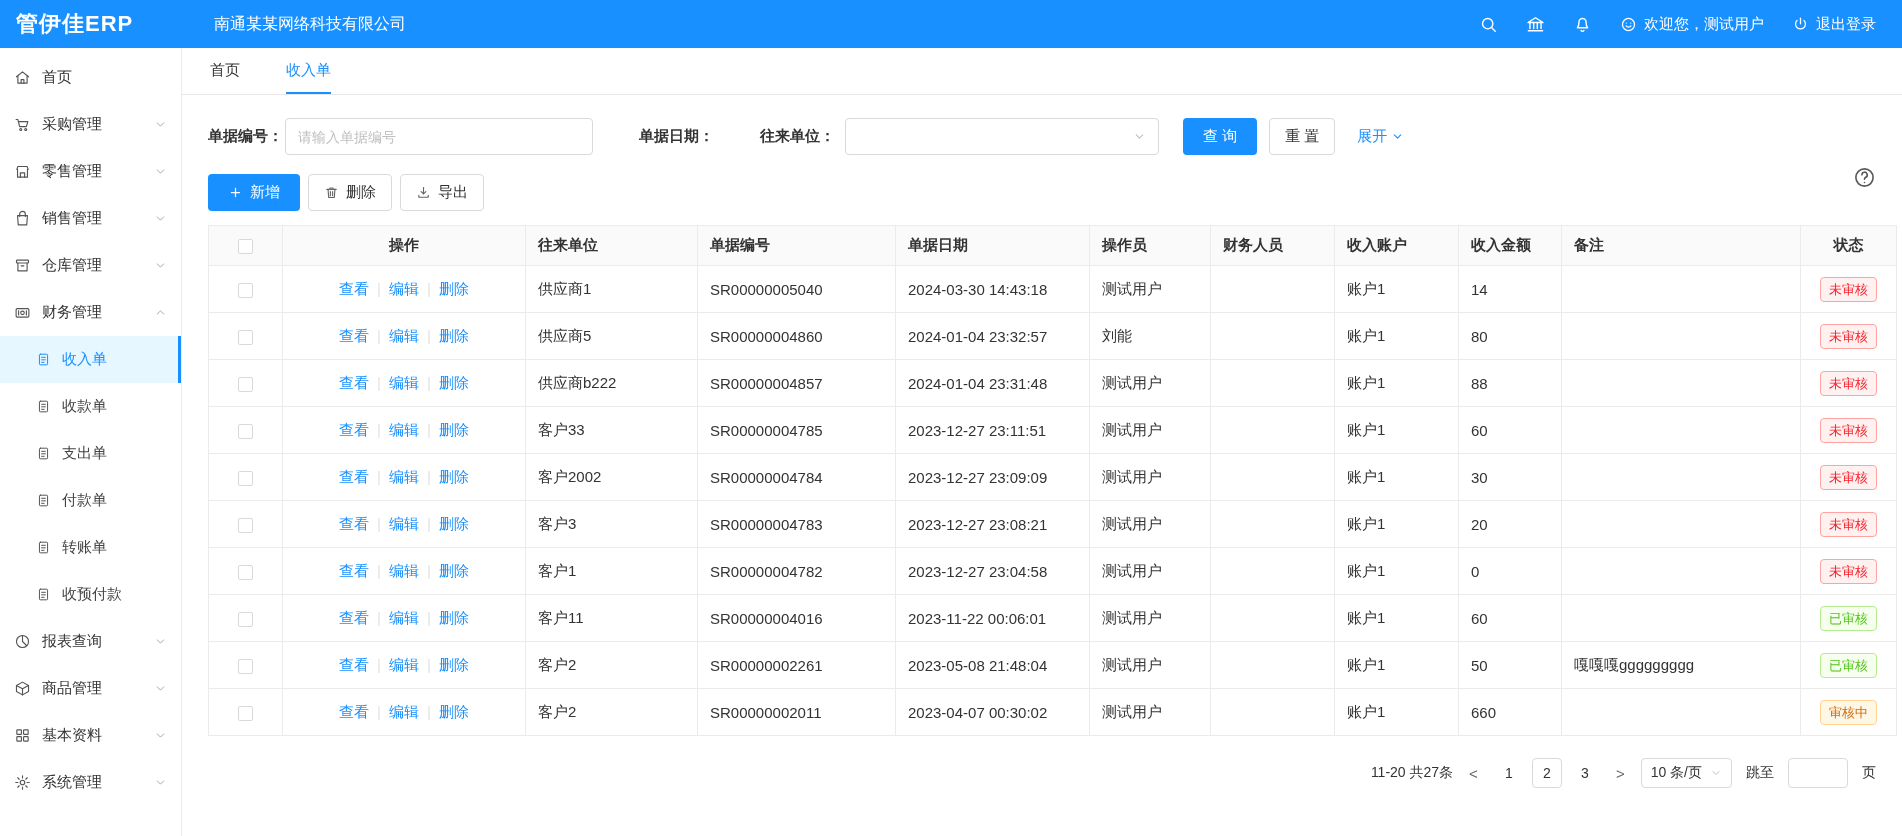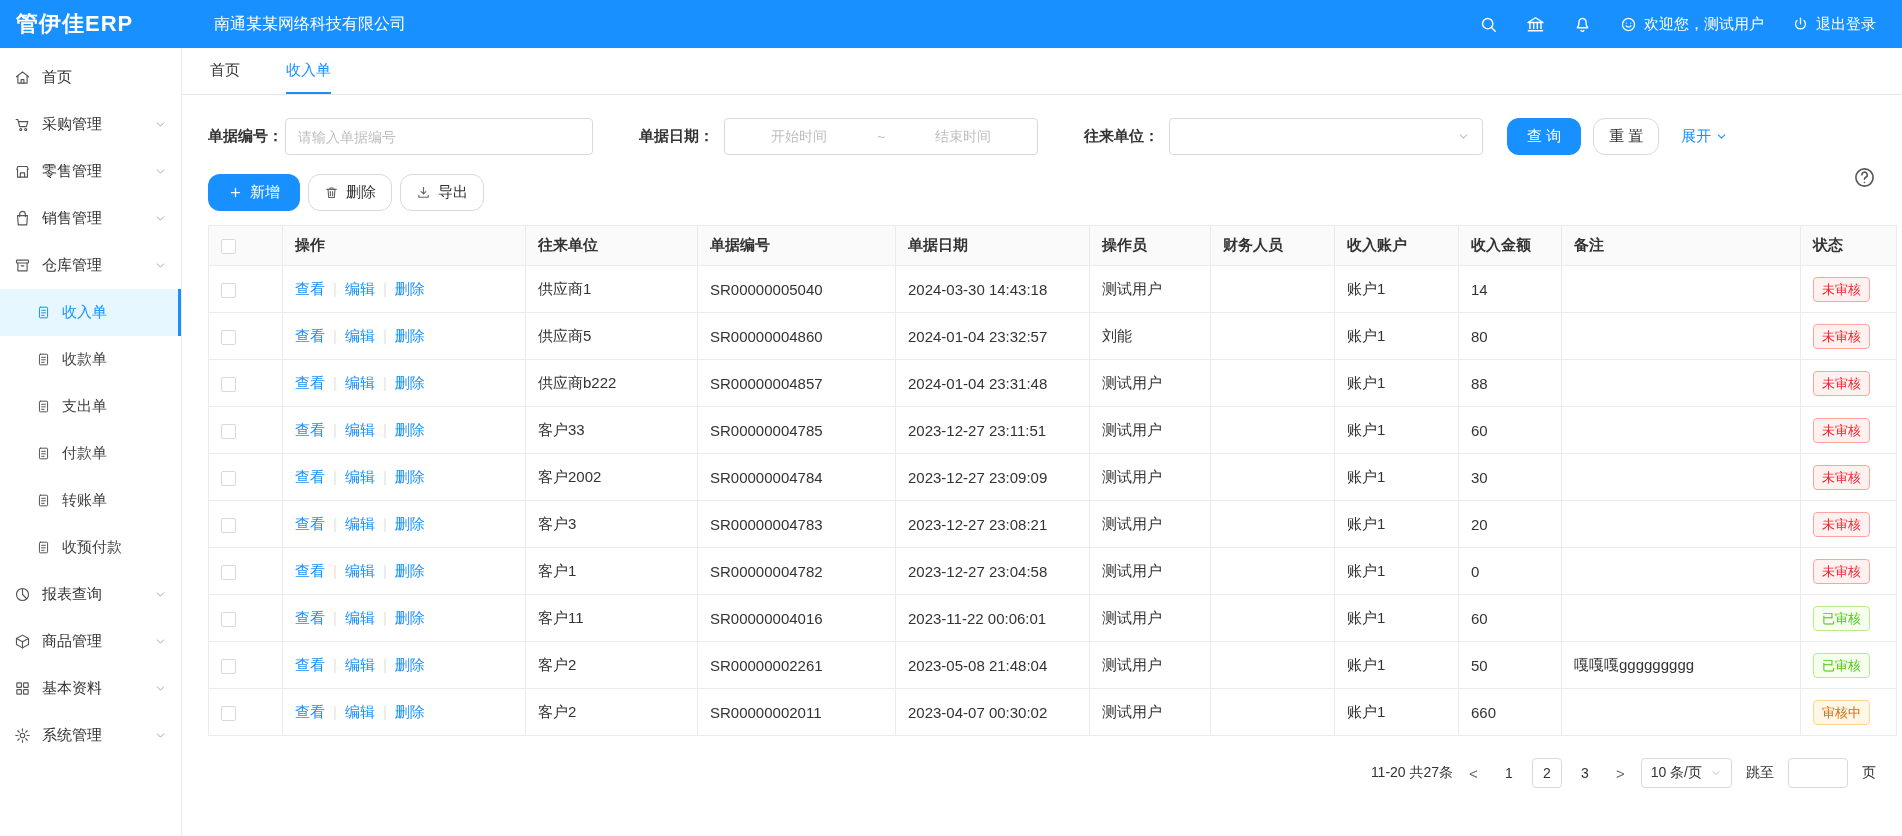--- a/index.html
+++ b/index.html
@@ -41,39 +41,39 @@
   .f-input{height:37px;border:1px solid #d9d9d9;border-radius:4px;display:flex;align-items:center;padding:0 12px;background:#fff}
   .f-input input{border:none;outline:none;width:100%;font-size:14px;color:#333;background:transparent;font-family:inherit}
   ::placeholder{color:#bfbfbf}
   .bill-input{width:308px;margin-left:2px}
   .date-range{width:314px;margin-left:10px}
   .date-range .ph{color:#bfbfbf;font-size:14px;flex:1;text-align:center}
   .date-range .sep{flex:0 0 24px}
   .partner-select{width:314px;margin-left:10px;justify-content:space-between;cursor:pointer}
   .select-chevron{width:13px;height:13px;color:#bfbfbf}
   .ml46{margin-left:46px}.ml24{margin-left:24px}.ml12{margin-left:12px}
-  .btn{height:37px;border-radius:12px;font-size:15px;display:inline-flex;align-items:center;justify-content:center;cursor:pointer;border:1px solid transparent;font-family:inherit;background:#fff}
+  .btn{height:37px;border-radius:4px;font-size:15px;display:inline-flex;align-items:center;justify-content:center;cursor:pointer;border:1px solid transparent;font-family:inherit;background:#fff}
   .btn-primary{background:#1890ff;color:#fff;padding:0 19px}
   .btn-default{border-color:#d9d9d9;color:#333;padding:0 15px}
   .expand-link{color:#1890ff;margin-left:22px;display:flex;align-items:center;gap:4px;cursor:pointer}
   .expand-link svg{width:13px;height:13px}
 
   
   .toolbar{margin-top:19px;display:flex;gap:8px}
   .b-icon{width:15px;height:15px;margin-right:7px}
   .btn-default .b-icon{color:#666}
   .help{margin-left:auto;width:23px;height:23px;color:#595959;cursor:pointer;align-self:flex-start;margin-top:-8px}
   .help svg{width:100%;height:100%}
 
   
   .grid{margin-top:14px;width:100%;border-collapse:collapse;table-layout:fixed}
   .grid th,.grid td{border:1px solid #ebebeb;padding:0 12px;overflow:hidden;white-space:nowrap;text-overflow:ellipsis}
   .grid th{background:#fafafa;height:40px;font-weight:bold;font-size:15px;text-align:left;color:#333}
   .grid td{height:47px;font-size:15px;color:#333}
-  .grid .center{text-align:left}
+  .grid .center{text-align:center}
   .link{color:#1890ff;cursor:pointer}
   .sep{color:#e3e3e3;margin:0 8px}
   .checkbox{display:inline-block;width:15px;height:15px;border:1px solid #d9d9d9;border-radius:2px;background:#fff;vertical-align:middle;cursor:pointer}
   .badge{display:inline-block;font-size:13px;line-height:1;padding:5px 8px;border-radius:4px;border:1px solid}
   .badge.red{color:#f5222d;border-color:#ffa39e;background:#fff1f0}
   .badge.green{color:#52c41a;border-color:#b7eb8f;background:#f6ffed}
   .badge.orange{color:#d46b08;border-color:#ffd591;background:#fff7e6}
 
   
   .pagination{margin-top:22px;display:flex;justify-content:flex-end;align-items:center;gap:14px;font-size:14px;color:#333;padding-bottom:26px}
@@ -181,20 +181,31 @@
           <svg class="mi-icon" viewBox="0 0 24 24" fill="none" stroke="currentColor" stroke-width="1.6" stroke-linecap="round" stroke-linejoin="round">
             <rect x="3.5" y="4.5" width="17" height="4" rx="1"></rect>
             <path d="M5.5 8.5V19.5h13V8.5"></path>
             <path d="M10 12.5h4"></path>
           </svg>
           <span class="mi-label">仓库管理</span>
           <svg class="mi-chevron" viewBox="0 0 24 24" fill="none" stroke="currentColor" stroke-width="1.6" stroke-linecap="round" stroke-linejoin="round">
             <path d="M6 9l6 6 6-6"></path>
           </svg>
         </div>
+        <div class="menu-item">
+          <svg class="mi-icon" viewBox="0 0 24 24" fill="none" stroke="currentColor" stroke-width="1.6" stroke-linecap="round" stroke-linejoin="round">
+            <rect x="3" y="6.5" width="18" height="12" rx="1.5"></rect>
+            <circle cx="12" cy="12.5" r="2.5"></circle>
+            <path d="M6.5 9.5v6M17.5 9.5v6"></path>
+          </svg>
+          <span class="mi-label">财务管理</span>
+          <svg class="mi-chevron" viewBox="0 0 24 24" fill="none" stroke="currentColor" stroke-width="1.6" stroke-linecap="round" stroke-linejoin="round">
+            <path d="M6 15l6-6 6 6"></path>
+          </svg>
+        </div>
         <div>
           <div class="menu-item sub active">
             <svg class="mi-icon" viewBox="0 0 24 24" fill="none" stroke="currentColor" stroke-width="1.6" stroke-linecap="round" stroke-linejoin="round">
               <rect x="5.5" y="3.5" width="13" height="17" rx="1.5"></rect>
               <path d="M9 8.5h6M9 12.5h6M9 16.5h4"></path>
             </svg>
             <span class="mi-label">收入单</span>
           </div>
           <div class="menu-item sub">
             <svg class="mi-icon" viewBox="0 0 24 24" fill="none" stroke="currentColor" stroke-width="1.6" stroke-linecap="round" stroke-linejoin="round">
@@ -285,25 +296,20 @@
 
       <div class="content">
 
         <div class="filterbar">
           <span class="f-label">单据编号：</span>
           <div class="f-input bill-input">
             <input placeholder="请输入单据编号" style="">
           </div>
 
           <span class="f-label ml46">单据日期：</span>
-          <div class="f-input date-range">
-            <span class="ph">开始时间</span>
-            <span class="ph sep">~</span>
-            <span class="ph">结束时间</span>
-          </div>
 
           <span class="f-label ml46">往来单位：</span>
           <div class="f-input partner-select">
             <span></span>
             <span class="select-chevron">
                 <svg viewBox="0 0 24 24" fill="none" stroke="currentColor" stroke-width="2" stroke-linecap="round" stroke-linejoin="round">
                   <path d="M6 9l6 6 6-6"></path>
                 </svg>
               </span>
           </div>

